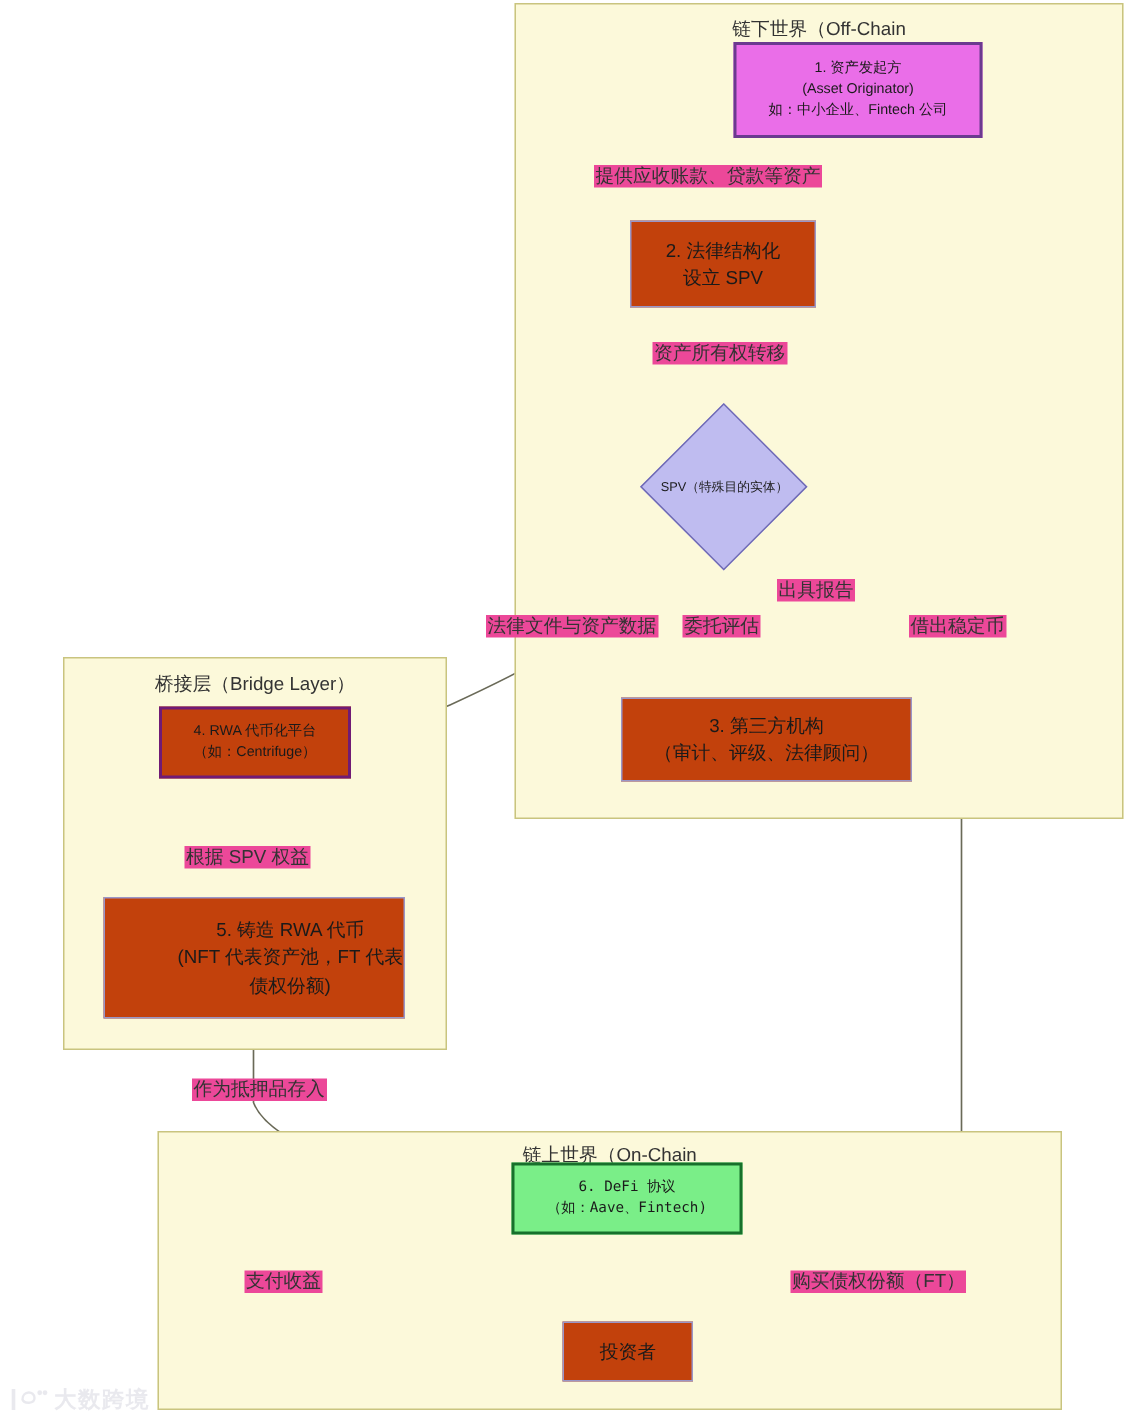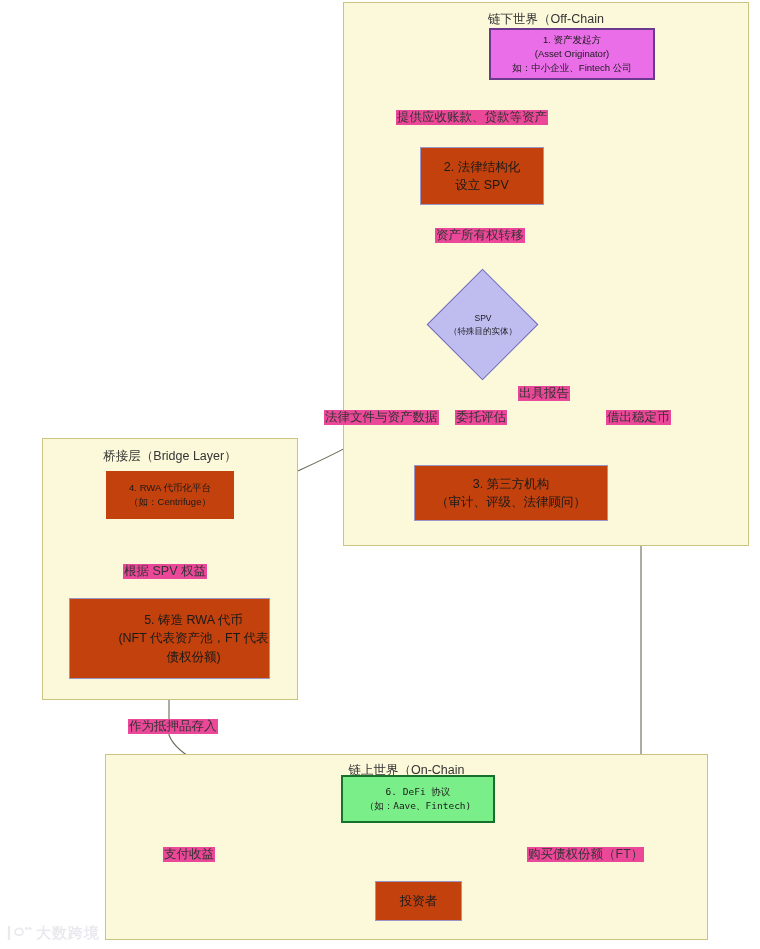--- a/index.html
+++ b/index.html
@@ -46,21 +46,21 @@
     justify-content: center;
     text-align: center;
     line-height: 1.45;
     color: #1a1a1a;
   }
   .node-rect {
     background: #c2410c;
     border: 1px solid #9a96c8;
   }
   .node-rect.thick {
-    border: 2px solid #c2410c;
+    border: 2px solid #701a75;
   }
   .node-pink {
     background: #ea6ee8;
     border: 2px solid #6b3a8f;
   }
   .node-green {
     background: #7aee88;
     border: 2px solid #17702b;
   }
   .node-line { display: block; white-space: nowrap; }
@@ -77,21 +77,21 @@
     border: 1px solid #6f6ab4;
     transform: rotate(45deg);
     box-sizing: border-box;
   }
   .diamond-label {
     position: absolute;
     left: 0; top: 0;
     width: 100%;
     height: 100%;
     display: flex;
-    flex-direction: column;
+    flex-direction: row;
     align-items: center;
     justify-content: center;
     text-align: center;
     line-height: 1.5;
     color: #1a1a1a;
   }
   
   .edge-label {
     position: absolute;
     background: #ec4899;
@@ -157,21 +157,21 @@
 </div>
 
 <div class="subgraph" style="left:42px; top:438px; width:256px; height:262px;">
   <div class="subgraph-title" style="top:9px;">桥接层（Bridge Layer）</div>
 </div>
 
 <div class="subgraph" style="left:105px; top:754px; width:603px; height:186px;">
   <div class="subgraph-title" style="top:7px;">链上世界（On-Chain</div>
 </div>
 
-<div class="node node-pink" style="left:489px; top:28px; width:166px; height:52px; font-size:9.5px;justify-content:center;">
+<div class="node node-pink" style="left:489px; top:28px; width:166px; height:64px; font-size:9.5px;justify-content:center;">
   <span class="node-line">1. 资产发起方</span>
   <span class="node-line">(Asset Originator)</span>
   <span class="node-line">如：中小企业、Fintech 公司</span>
 </div>
 
 <div class="node node-rect" style="left:420px; top:147px; width:124px; height:58px; font-size:12.5px;">
   <span class="node-line">2. 法律结构化</span>
   <span class="node-line">设立 SPV</span>
 </div>
 

